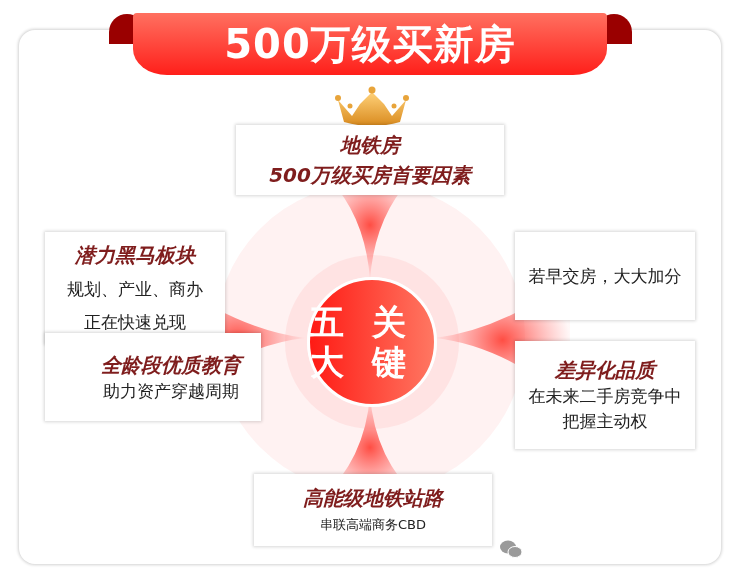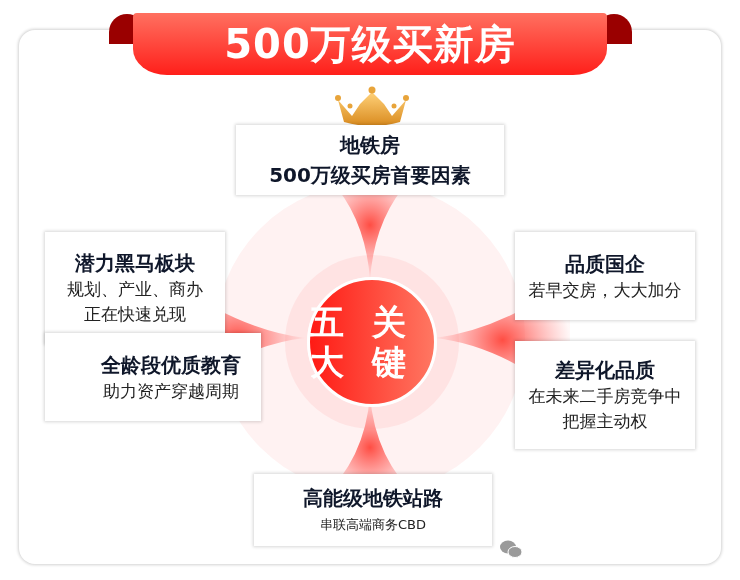--- a/index.html
+++ b/index.html
@@ -5,21 +5,21 @@
   html,body{margin:0;padding:0;background:#fff;}
   body{width:740px;height:580px;position:relative;overflow:hidden;font-family:"DejaVu Sans","Liberation Sans",sans-serif;}
   .card{position:absolute;left:19px;top:30px;width:702px;height:534px;background:#fff;border-radius:16px;box-shadow:0 0 3px 1px rgba(0,0,0,0.18);}
   .ribbon-fold{position:absolute;top:14px;width:36px;height:30px;background:#9a0000;border-radius:18px 18px 0 0;}
   .ribbon-fold.l{left:109px;}
   .ribbon-fold.r{left:596px;}
   .ribbon{position:absolute;left:133px;top:13px;width:474px;height:62px;background:linear-gradient(#ff7060,#ff1f1a);border-radius:4px 4px 34px 34px / 4px 4px 26px 26px;display:flex;align-items:center;justify-content:center;}
   .ribbon-title{color:#fff;font-weight:bold;font-size:40px;letter-spacing:1px;font-family:"DejaVu Sans",sans-serif;}
   .crown{position:absolute;left:330px;top:86px;width:84px;height:42px;}
   .box{position:absolute;background:#fff;box-shadow:0 0 3px 1px rgba(0,0,0,0.16);text-align:center;display:flex;flex-direction:column;justify-content:center;}
-  .box .h{font-weight:bold;font-size:20px;color:#0f172a;line-height:28px;}
+  .box .h{font-weight:bold;font-size:20px;color:#7f1d1d;line-height:28px;font-style:italic;}
   .box .s{font-size:17px;color:#222;line-height:25px;}
   .box.top .h{font-size:20px;line-height:30px;}
   .bg-glow{position:absolute;left:170px;top:170px;width:400px;height:330px;}
   .center{position:absolute;left:307px;top:277px;width:124px;height:124px;border-radius:50%;background:linear-gradient(90deg,#ff1a14,#ff7762);border:3px solid #fff;box-shadow:0 0 0 22px rgba(255,120,120,0.12);display:flex;flex-direction:row;align-items:center;justify-content:center;}
   .center span{color:#fff;font-weight:bold;font-size:34px;line-height:40px;letter-spacing:2px;}
   .wm{position:absolute;left:499px;top:539px;display:flex;align-items:center;color:#9a9a9a;font-size:17px;}
   .wm svg{margin-right:6px;}
 </style>
 </head>
 <body>
@@ -64,33 +64,32 @@
     <circle cx="76" cy="12" r="3" fill="#e8a43a"></circle>
   <circle cx="20" cy="20" r="2.5" fill="#e8a43a"></circle>
     <circle cx="64" cy="20" r="2.5" fill="#e8a43a"></circle>
 </svg>
 
 <div class="box top" style="left:236px;top:125px;width:268px;height:70px;">
   <div class="h">地铁房</div>
   <div class="h">500万级买房首要因素</div>
 </div>
 
-<div class="box" style="left:45px;top:232px;width:180px;height:112px;">
+<div class="box" style="left:45px;top:232px;width:180px;height:112px;gap:8px;">
   <div class="h">潜力黑马板块</div>
   <div class="s">规划、产业、商办</div>
   <div class="s">正在快速兑现</div>
 </div>
 
 <div class="box" style="left:45px;top:333px;width:180px;height:88px;padding-left:36px;">
   <div class="h">全龄段优质教育</div>
   <div class="s">助力资产穿越周期</div>
 </div>
 
 <div class="box" style="left:515px;top:232px;width:180px;height:88px;">
-  <div class="h">品质国企</div>
   <div class="s">若早交房，大大加分</div>
 </div>
 
 <div class="box" style="left:515px;top:341px;width:180px;height:108px;">
   <div class="h">差异化品质</div>
   <div class="s">在未来二手房竞争中</div>
   <div class="s">把握主动权</div>
 </div>
 
 <div class="box" style="left:254px;top:474px;width:238px;height:72px;">

